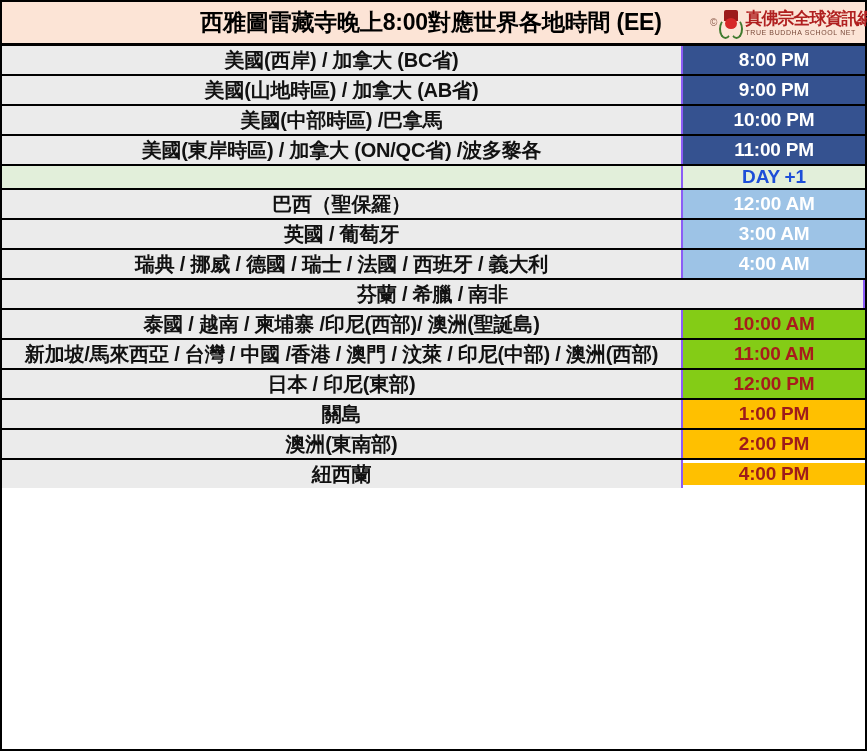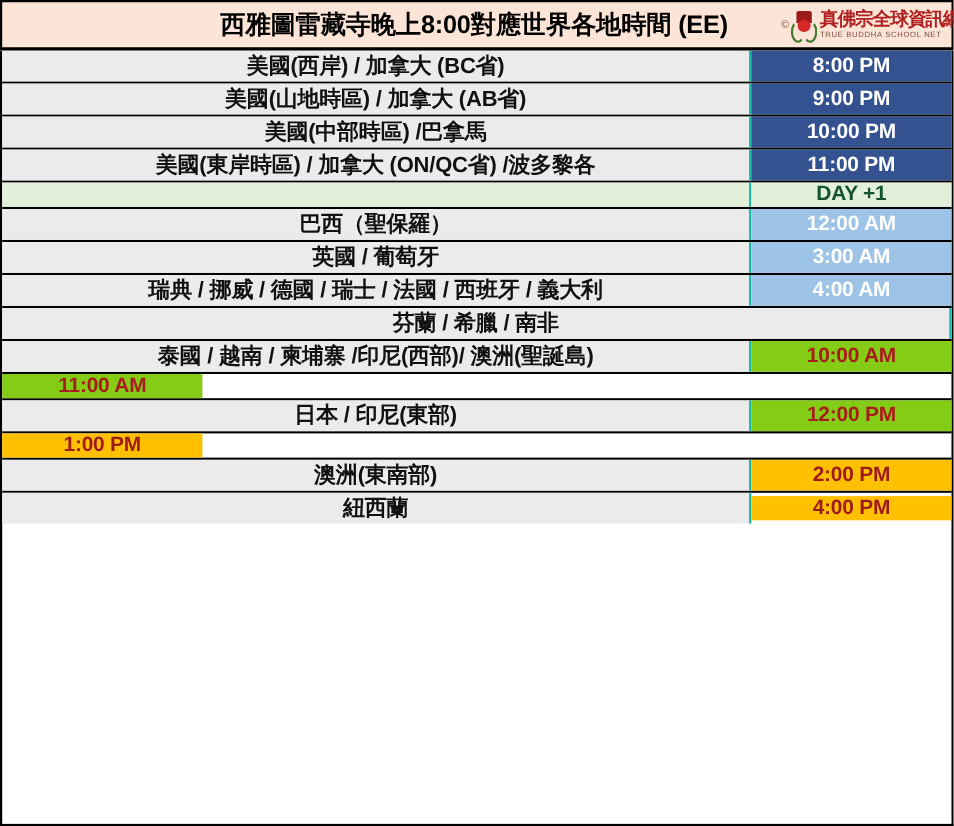--- a/index.html
+++ b/index.html
@@ -141,21 +141,21 @@
   .cell-region {
     flex: 1 1 auto;
     background: #EBEBEB;
     display: flex;
     align-items: center;
     justify-content: center;
     text-align: center;
     font-size: 20px;
     font-weight: bold;
     color: #111111;
-    border-right: 2px solid #14b8a6;
+    border-right: 2px solid #8b5cf6;
     padding: 2px 8px;
     box-sizing: border-box;
     line-height: 1.2;
     letter-spacing: -0.2px;
   }
   .cell-time {
     flex: 0 0 182px;
     width: 182px;
     display: flex;
     align-items: center;
@@ -164,21 +164,21 @@
     font-weight: bold;
     box-sizing: border-box;
     letter-spacing: -0.2px;
   }
 
   
   .t-darkblue   { background: #355290; color: #ffffff; }
   .t-lightblue  { background: #9DC3E6; color: #ffffff; }
   .t-cream      { background: #84cc16; color: #A81C1C; }
   .t-orange     { background: #FFC000; color: #9E1B1B; }
-  .t-green      { background: #E2EFDA; color: #14532d; }
+  .t-green      { background: #E2EFDA; color: #1d4ed8; }
   .r-green      { background: #E2EFDA; }
 </style>
 </head>
 <body>
 
 <div class="sheet">
 
   <div class="header-row">
     <div class="header-title">西雅圖雷藏寺晚上8:00對應世界各地時間 (EE)</div>
     <div class="logo">
@@ -230,27 +230,29 @@
         <div class="cell-time t-lightblue">4:00 AM</div>
       </div>
       <div class="row">
         <div class="cell-region ">芬蘭 / 希臘 / 南非</div>
       </div>
       <div class="row">
         <div class="cell-region ">泰國 / 越南 / 柬埔寨 /印尼(西部)/ 澳洲(聖誕島)</div>
         <div class="cell-time t-cream">10:00 AM</div>
       </div>
       <div class="row">
+        <div class="cell-region ">新加坡/馬來西亞 / 台灣 / 中國 /香港 / 澳門 / 汶萊 / 印尼(中部) / 澳洲(西部)</div>
         <div class="cell-time t-cream">11:00 AM</div>
       </div>
       <div class="row">
         <div class="cell-region ">日本 / 印尼(東部)</div>
         <div class="cell-time t-cream">12:00 PM</div>
       </div>
       <div class="row">
+        <div class="cell-region ">關島</div>
         <div class="cell-time t-orange">1:00 PM</div>
       </div>
       <div class="row">
         <div class="cell-region ">澳洲(東南部)</div>
         <div class="cell-time t-orange">2:00 PM</div>
       </div>
       <div class="row">
         <div class="cell-region ">紐西蘭</div>
         <div class="cell-time t-orange">4:00 PM</div>
       </div>

